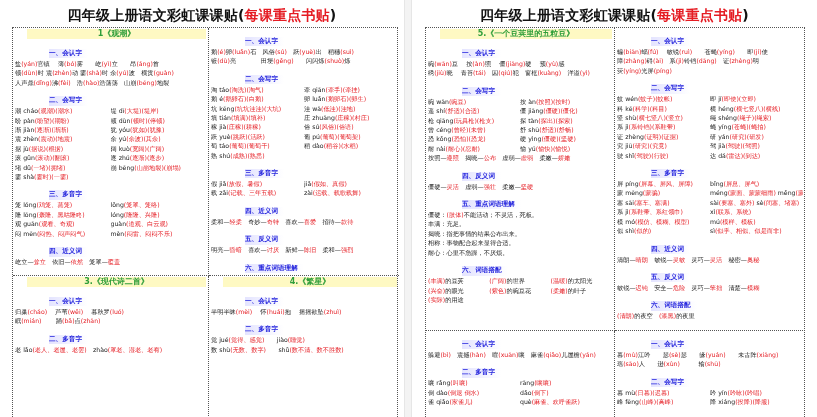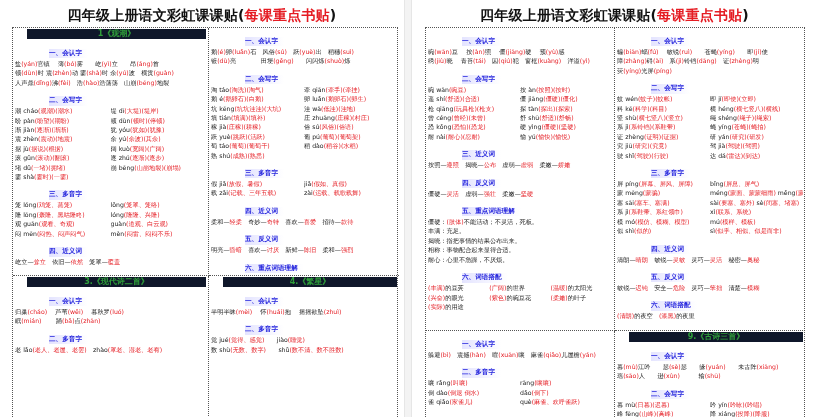--- a/index.html
+++ b/index.html
@@ -8,21 +8,21 @@
   .page { position: absolute; top: 0; height: 417px; background: #fff; overflow: hidden; }
   .page.left { left: 0; width: 404px; }
   .page.right { left: 412px; width: 405px; }
   .gutter { position: absolute; left: 404px; top: 0; width: 8px; height: 417px; background: #f3f3f3; border-left: 1px solid #e6e6e6; border-right: 1px solid #e6e6e6; }
   .title { position: absolute; top: 7px; left: 0; right: 0; text-align: center; font-size: 14px; font-weight: bold; color: #111; letter-spacing: 0.2px; white-space: nowrap; }
   .title .hl { color: #e51c23; }
   .grid { position: absolute; left: 12px; right: 6px; top: 27px; bottom: -20px; border-top: 1px dotted #555; border-left: 1px dotted #555; border-right: 1px dotted #555; }
   .page.right .grid { left: 13px; right: 12px; }
   .card { position: absolute; border-right: 1px dotted #555; border-bottom: 1px dotted #555; overflow: hidden; padding: 0 2px; }
   .card.col2 { border-right: none; }
-  .card-head { background: #0f172a; color: #2f9e3a; text-align: center; font-size: 8px; font-weight: bold; height: 10px; line-height: 10px; margin: 1px 0 1px 12px; white-space: nowrap; }
+  .card-head { background: #fef9c3; color: #2f9e3a; text-align: center; font-size: 8px; font-weight: bold; height: 10px; line-height: 10px; margin: 1px 0 1px 12px; white-space: nowrap; }
   .sec { display: inline-block; color: #2222dd; font-size: 6.6px; font-weight: bold; line-height: 9.4px; background: linear-gradient(90deg, #e4e4ff, #ffffff); padding-right: 6px; margin-left: 34px; }
   .ln { font-size: 6.2px; line-height: 9.4px; color: #222; white-space: nowrap; }
   .ln.wrap { white-space: normal; }
   .r { color: #e51c23; }
   .pair { display: flex; }
   .pair > span { flex: 0 0 50%; white-space: nowrap; overflow: hidden; }
 </style>
 </head>
 <body>
 
@@ -159,20 +159,21 @@
       </div>
   </div>
 </div>
 
 <div class="gutter"></div>
 
 <div class="page right">
   <div class="title"><span>四年级上册语文彩虹课课贴(</span><span class="hl">每课重点书贴</span><span>)</span></div>
   <div class="grid">
     <div class="card" style="left:0;top:0;width:189px;height:303px;">
+        <div class="card-head">5.《一个豆荚里的五粒豆》</div>
         <div><span class="sec">一、会认字</span></div>
         <div class="ln wrap">豌<span class="r">(wān)</span>豆　 按<span class="r">(àn)</span>照　 僵<span class="r">(jiāng)</span>硬　 预<span class="r">(yù)</span>感</div>
         <div class="ln wrap">绣<span class="r">(jiù)</span>晓　 青苔<span class="r">(tái)</span>　囚<span class="r">(qiú)</span>犯　窗框<span class="r">(kuàng)</span>　洋溢<span class="r">(yì)</span></div>
         <div><span class="sec">二、会写字</span></div>
         <div class="ln pair">
           <span>豌 wān<span class="r">(豌豆)</span></span>
           <span>按 àn<span class="r">(按照)</span><span class="r">(按时)</span></span>
         </div>
         <div class="ln pair">
           <span>遥 shí<span class="r">(舒适)</span><span class="r">(合适)</span></span>
@@ -187,21 +188,20 @@
           <span>舒 shū<span class="r">(舒适)</span><span class="r">(舒畅)</span></span>
         </div>
         <div class="ln pair">
           <span>恐 kǒng<span class="r">(恐怕)</span><span class="r">(恐龙)</span></span>
           <span>硬 yìng<span class="r">(僵硬)</span><span class="r">(坚硬)</span></span>
         </div>
         <div class="ln pair">
           <span>耐 nài<span class="r">(耐心)</span><span class="r">(忍耐)</span></span>
           <span>愉 yú<span class="r">(愉快)</span><span class="r">(愉悦)</span></span>
         </div>
-        <div><span class="sec">三、近义词</span></div>
         <div class="ln wrap">按照—<span class="r">遵照</span>　揭晓—<span class="r">公布</span>　虚弱—<span class="r">虚弱</span>　柔嫩—<span class="r">娇嫩</span></div>
         <div><span class="sec">四、反义词</span></div>
         <div class="ln wrap">僵硬—<span class="r">灵活</span>　虚弱—<span class="r">强壮</span>　柔嫩—<span class="r">坚硬</span></div>
         <div><span class="sec">五、重点词语理解</span></div>
         <div class="ln wrap">僵硬：<span class="r">(肢体)</span>不能活动；不灵活，死板。</div>
         <div class="ln wrap">丰满：充足。</div>
         <div class="ln wrap">揭晓：指把事情的结果公布出来。</div>
         <div class="ln wrap">相称：事物配合起来显得合适。</div>
         <div class="ln wrap">耐心：心里不急躁，不厌烦。</div>
         <div><span class="sec">六、词语搭配</span></div>
@@ -299,21 +299,20 @@
         <div class="ln pair">
           <span>倒 dào<span class="r">(倒退 倒水)</span></span>
           <span>dǎo<span class="r">(倒下)</span></span>
         </div>
         <div class="ln pair">
           <span>雀 qiǎo<span class="r">(家雀儿)</span></span>
           <span>què<span class="r">(麻雀、欢呼雀跃)</span></span>
         </div>
       </div>
     <div class="card col2" style="left:189px;top:303px;width:190px;height:200px;">
-        <div class="card-head">9.《古诗三首》</div>
         <div><span class="sec">一、会认字</span></div>
         <div class="ln wrap">暮<span class="r">(mù)</span>江吟　　瑟<span class="r">(sè)</span>瑟　　缘<span class="r">(yuán)</span>　　未古阵<span class="r">(xiāng)</span></div>
         <div class="ln wrap">瑶<span class="r">(sāo)</span>人　　逊<span class="r">(xùn)</span>　　　输<span class="r">(shū)</span></div>
         <div><span class="sec">二、会写字</span></div>
         <div class="ln pair">
           <span>暮 mù<span class="r">(日暮)</span><span class="r">(迟暮)</span></span>
           <span>吟 yín<span class="r">(吟咏)</span><span class="r">(吟唱)</span></span>
         </div>
         <div class="ln pair">
           <span>峰 fēng<span class="r">(山峰)</span><span class="r">(高峰)</span></span>

